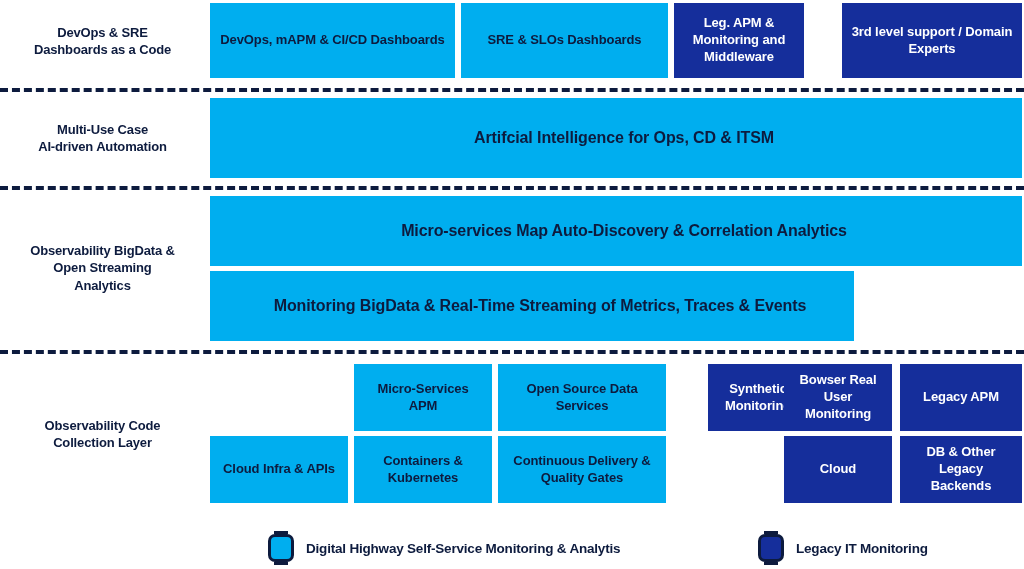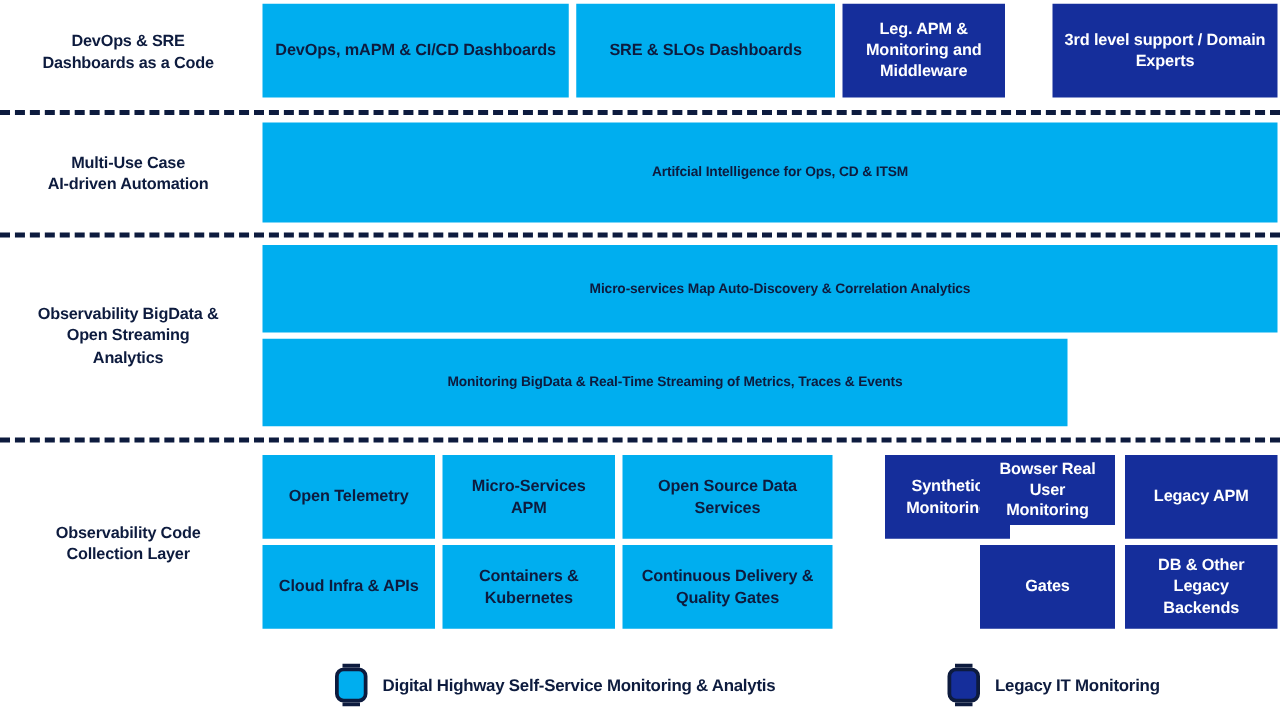--- a/index.html
+++ b/index.html
@@ -45,21 +45,21 @@
     text-align: center;
     font-size: 13px;
     font-weight: bold;
     line-height: 1.3;
     padding: 4px 8px;
     letter-spacing: -0.1px;
   }
   .box.cyan  { background: #00AEEF; color: #0d1b3e; }
   .box.navy  { background: #152E9B; color: #ffffff; }
 
-  .box.wide  { font-size: 11px; padding-left: 24px; }
+  .box.wide  { font-size: 16px; padding-left: 24px; }
 
   
   .divider {
     position: absolute;
     left: 0;
     width: 1024px;
     height: 0;
     border-top: 4px dashed #0d1b3e;
   }
 
@@ -160,37 +160,34 @@
 
   <div class="divider" style="top:350px;"></div>
 
   <div class="row-label" style="top:358px; height:152px;">
     <span>
       <span>Observability Code</span><br>
       <span>Collection Layer</span>
     </span>
   </div>
 
-  <div class="box cyan" style="left:210px; top:364px; width:138px; height:67px;">
-    <span>Open Telemetry</span>
-  </div>
 
   <div class="box cyan" style="left:354px; top:364px; width:138px; height:67px;">
     <span>Micro-Services APM</span>
   </div>
 
   <div class="box cyan" style="left:498px; top:364px; width:168px; height:67px;">
     <span>Open Source Data Services</span>
   </div>
 
   <div class="box navy" style="left:708px; top:364px; width:100px; height:67px;">
     <span>Synthetic Monitoring</span>
   </div>
 
-  <div class="box navy" style="left:784px; top:364px; width:108px; height:56px;">
+  <div class="box navy" style="left:784px; top:364px; width:108px; height:67px;">
     <span>Bowser Real User Monitoring</span>
   </div>
 
   <div class="box navy" style="left:900px; top:364px; width:122px; height:67px;">
     <span>Legacy APM</span>
   </div>
 
   <div class="box cyan" style="left:210px; top:436px; width:138px; height:67px;">
     <span>Cloud Infra &amp; APIs</span>
   </div>
@@ -198,21 +195,21 @@
   <div class="box cyan" style="left:354px; top:436px; width:138px; height:67px;">
     <span>Containers &amp; Kubernetes</span>
   </div>
 
   <div class="box cyan" style="left:498px; top:436px; width:168px; height:67px;">
     <span>Continuous Delivery &amp; Quality Gates</span>
   </div>
 
 
   <div class="box navy" style="left:784px; top:436px; width:108px; height:67px;">
-    <span>Gates</span>
+    <span>Cloud</span>
   </div>
 
   <div class="box navy" style="left:900px; top:436px; width:122px; height:67px;">
     <span>DB &amp; Other Legacy Backends</span>
   </div>
 
   <div class="legend-item" style="left:268px; top:534px;">
     <span class="legend-chip cyan"></span>
     <span class="legend-label">Digital Highway Self-Service Monitoring &amp; Analytis</span>
   </div>

